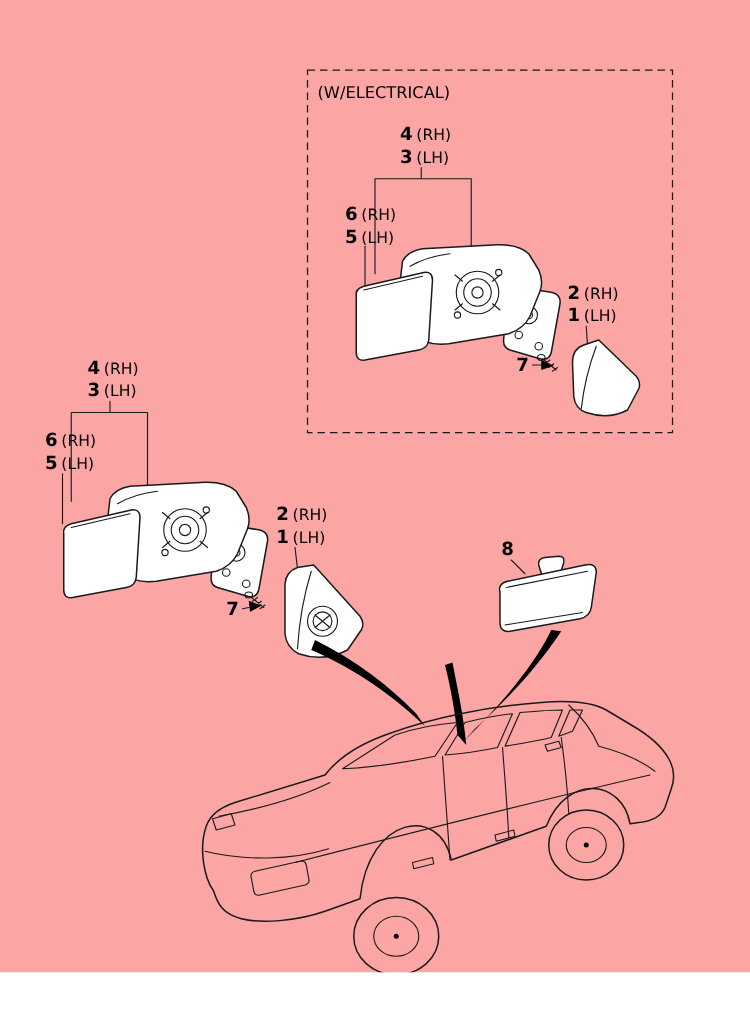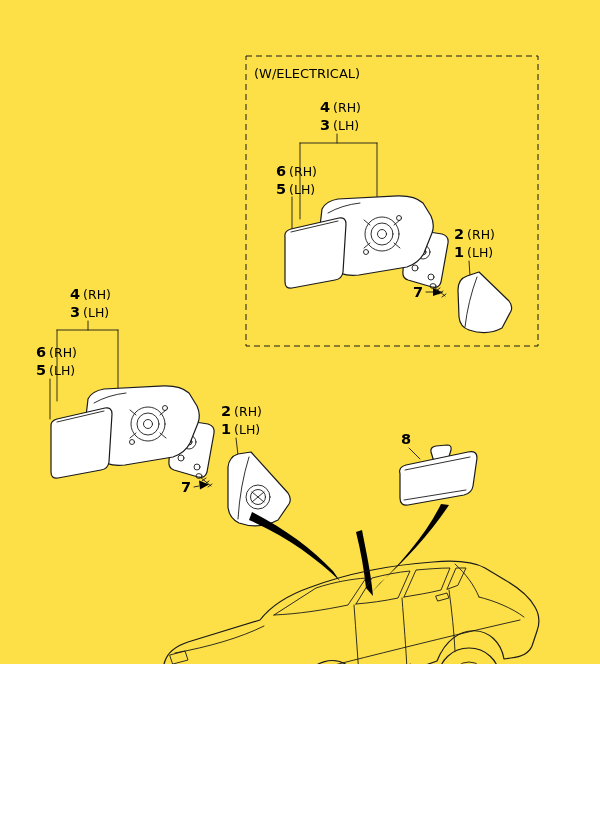--- a/index.html
+++ b/index.html
@@ -1,16 +1,16 @@
 <!DOCTYPE html>
 <html><head>
 <meta charset="utf-8">
 <style>
   html,body{margin:0;padding:0;background:#ffffff;}
-  .stage{width:600px;height:664px;position:relative;background:#fde047;font-family:"DejaVu Sans",sans-serif;overflow:hidden;}
+  .stage{width:600px;height:778px;position:relative;background:#fca5a5;font-family:"DejaVu Sans",sans-serif;overflow:hidden;}
   .ln{fill:none;stroke:#1a1a1a;stroke-width:1.2;stroke-linecap:round;stroke-linejoin:round;}
   .lnt{fill:none;stroke:#1a1a1a;stroke-width:0.9;stroke-linecap:round;stroke-linejoin:round;}
   .wh{fill:#ffffff;stroke:#1a1a1a;stroke-width:1.2;stroke-linejoin:round;}
   .blk{fill:#000000;stroke:none;}
   .num{font-family:"DejaVu Sans",sans-serif;font-size:14.5px;font-weight:700;fill:#000;}
   .side{font-family:"DejaVu Sans",sans-serif;font-size:12.5px;font-weight:400;fill:#000;}
   .boxlbl{font-family:"DejaVu Sans",sans-serif;font-size:13px;font-weight:400;fill:#000;}
   .dash{fill:none;stroke:#1a1a1a;stroke-width:1;stroke-dasharray:6 4;}
 </style>
 </head>

